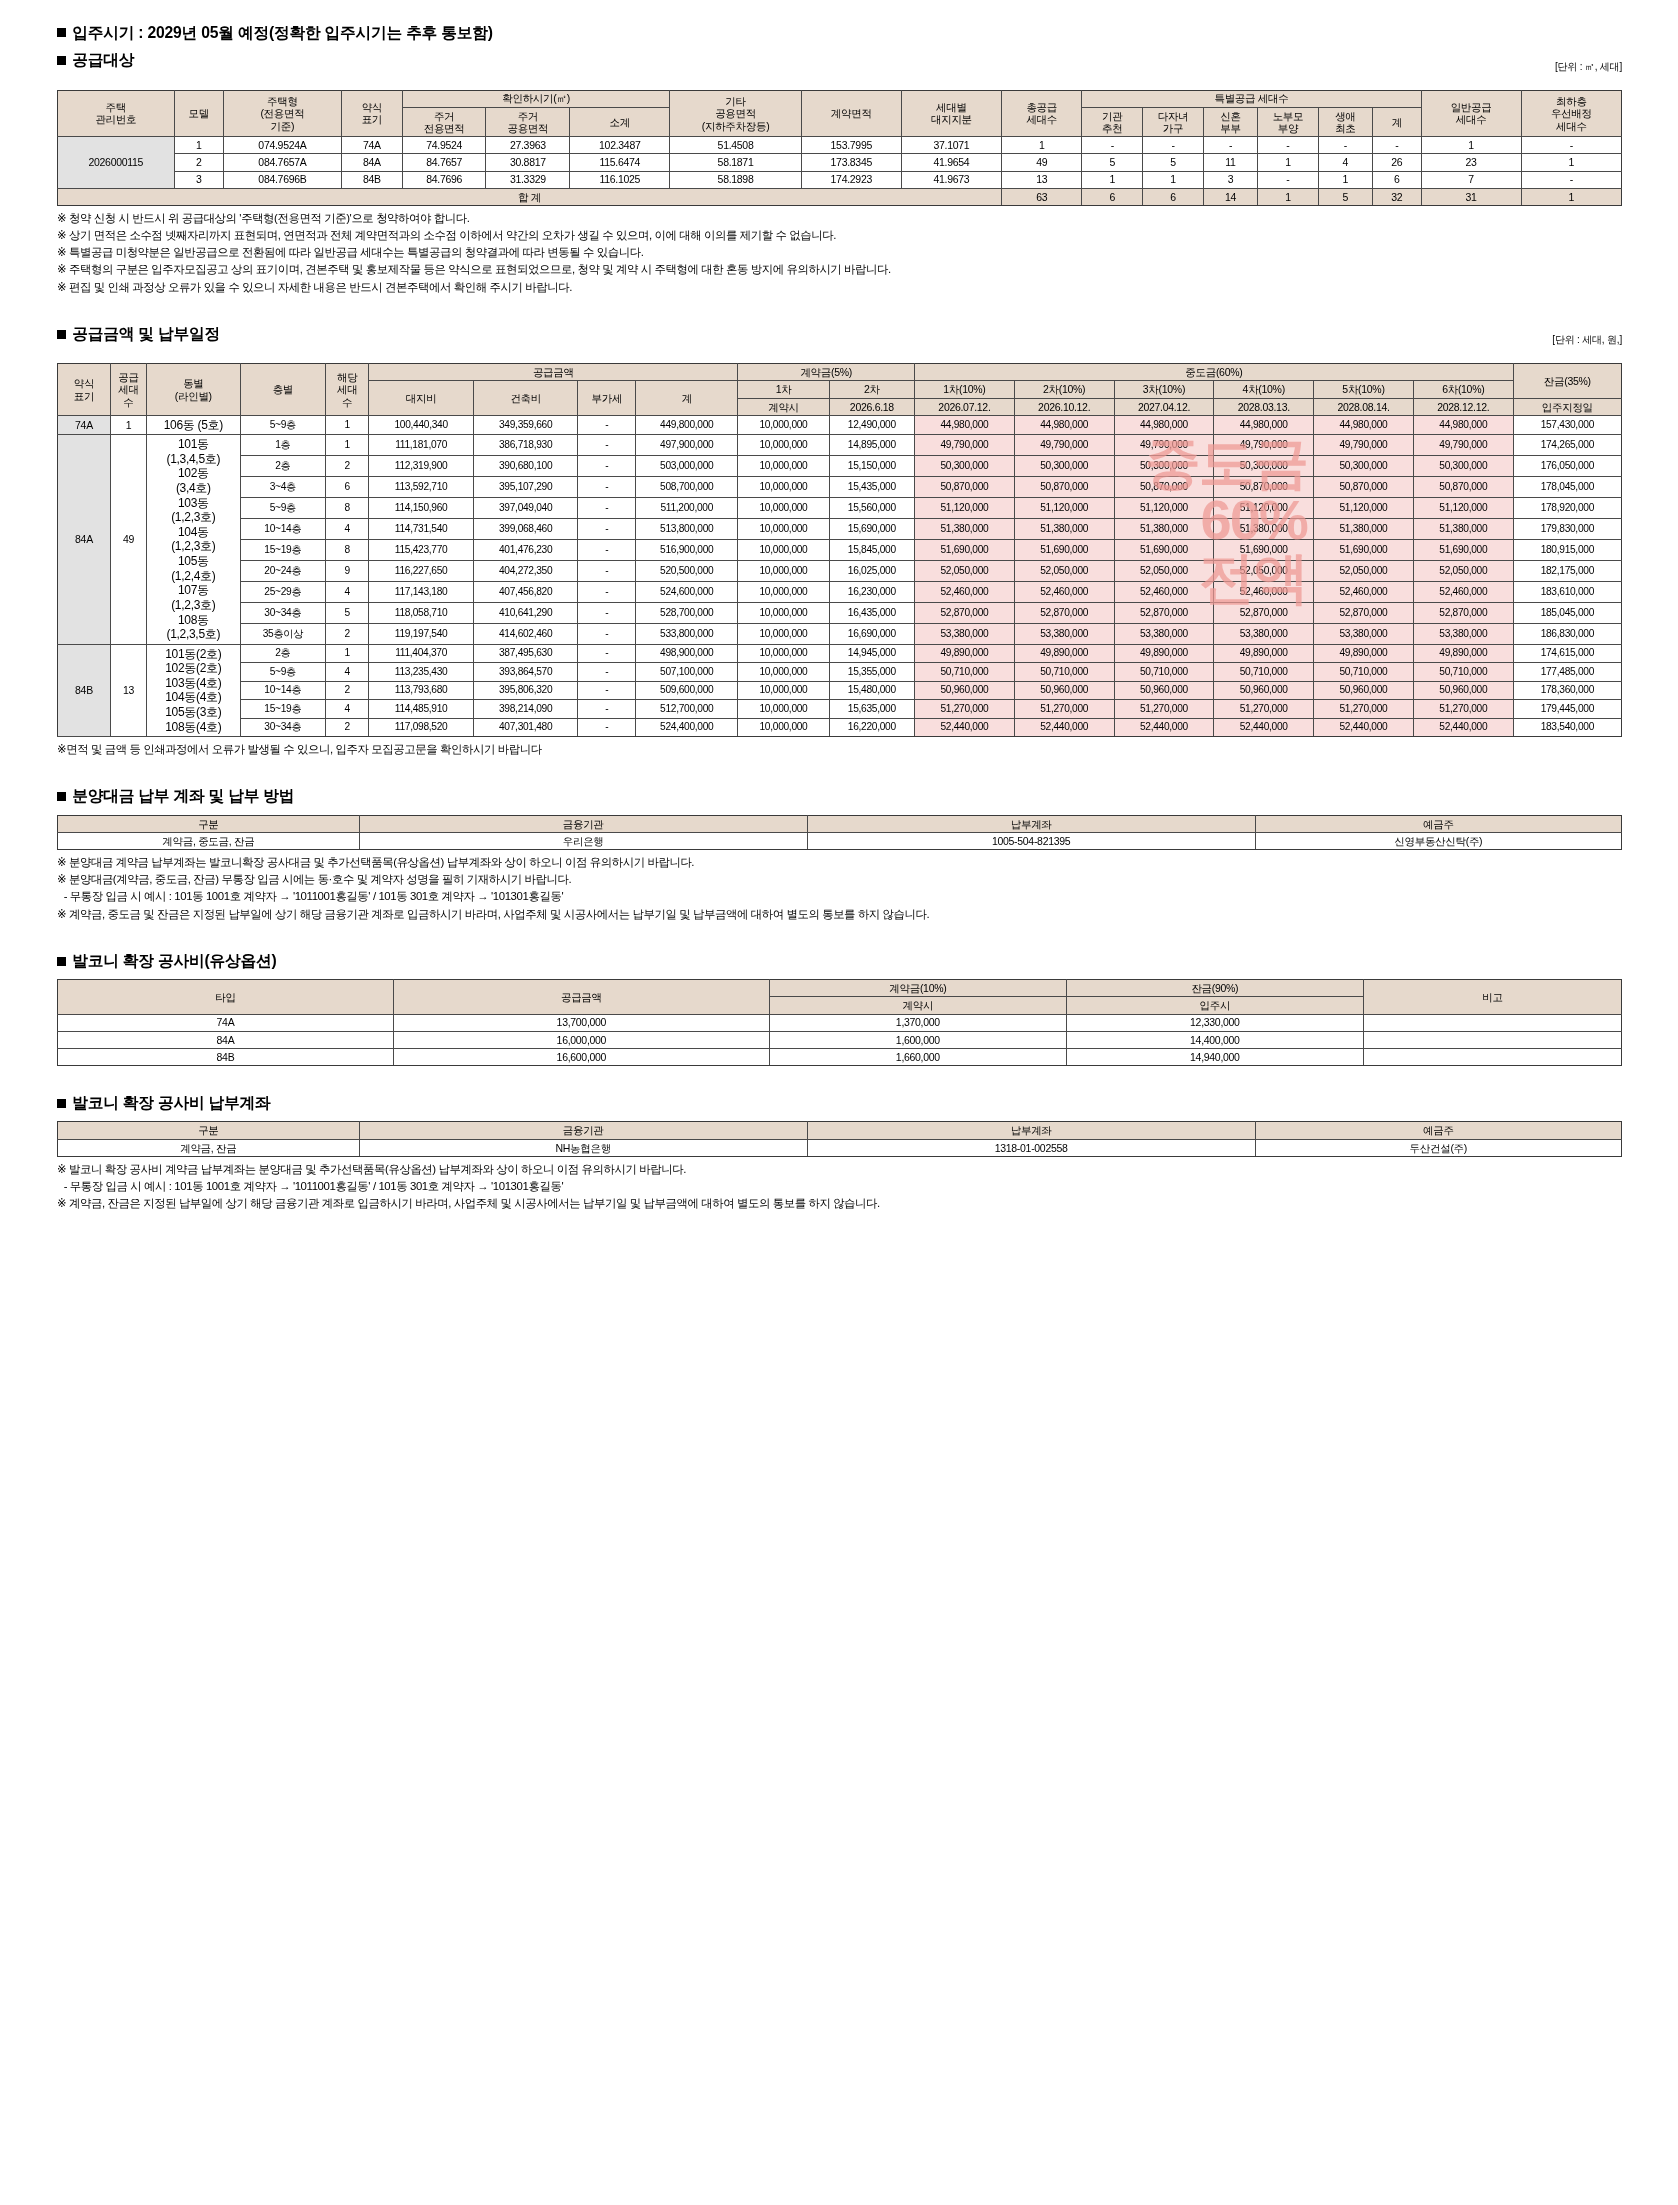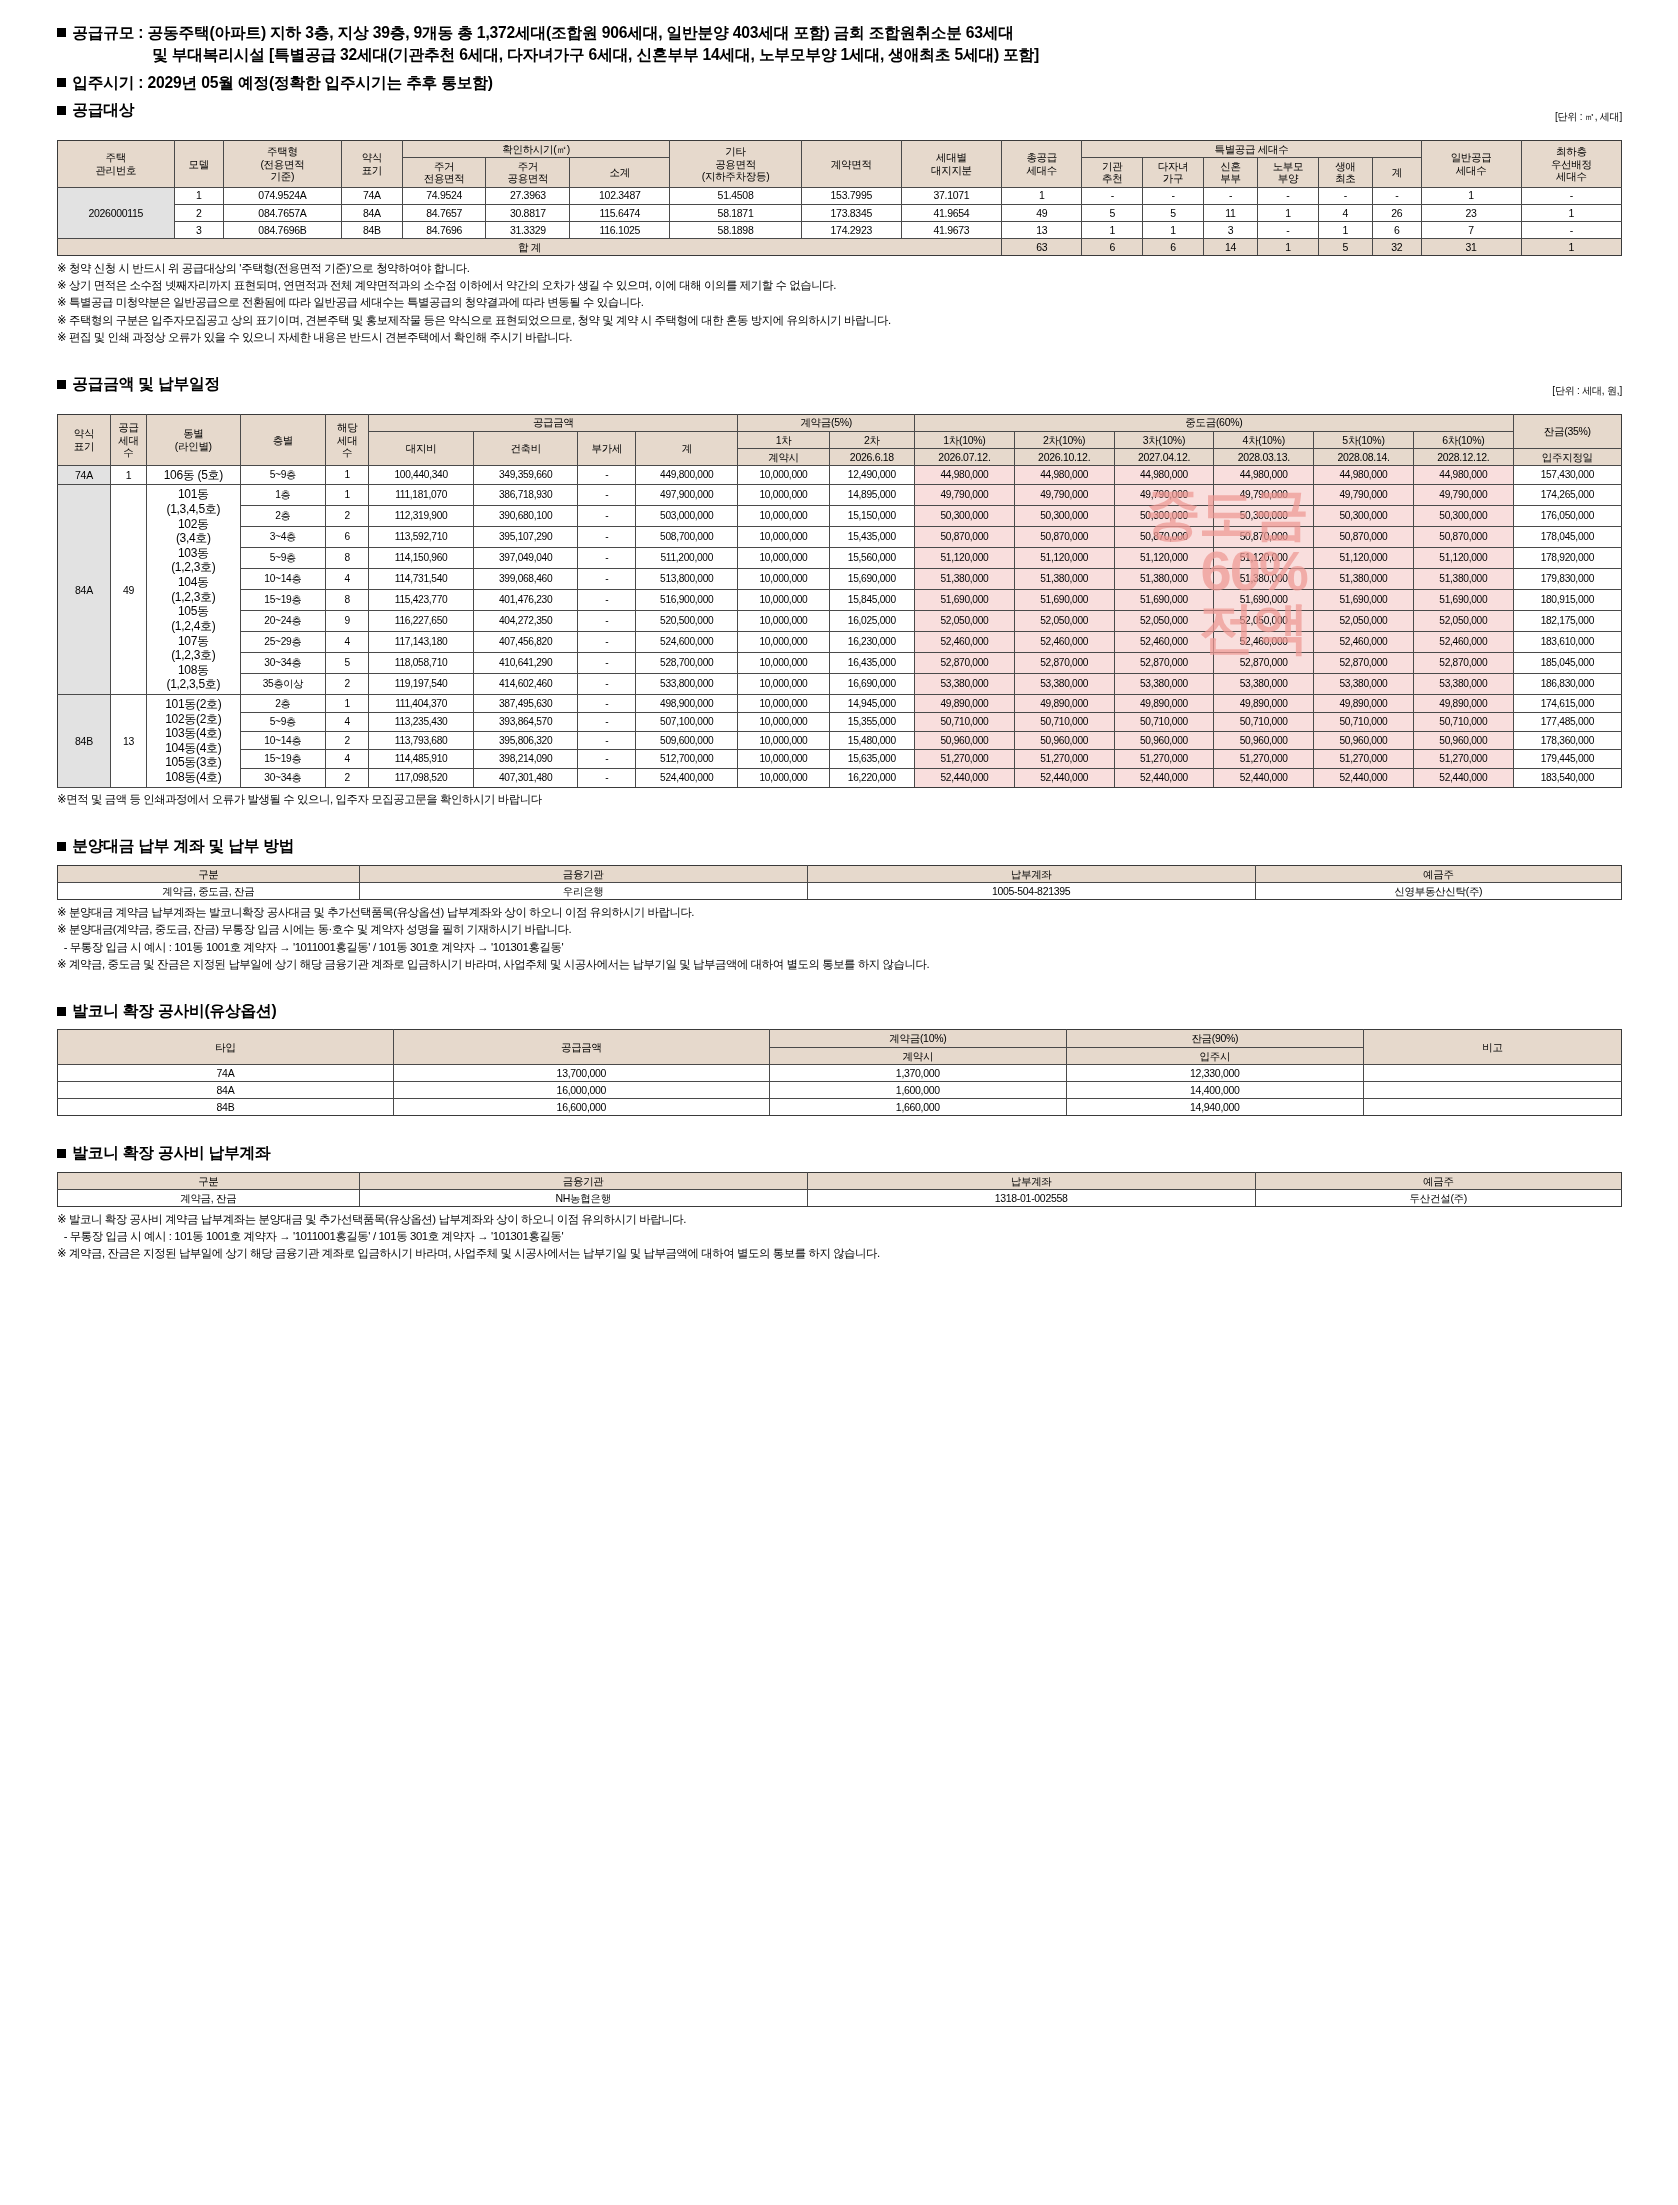--- a/index.html
+++ b/index.html
@@ -131,27 +131,20 @@
   .t3 td { background: #fff; }
 
   .t4 { width: 1327px; }
   .t4 th, .t4 td { font-size: 12.4px; padding: 4.3px 1.9px; letter-spacing: -0.3px; }
   .t4 td { background: #fff; }
 </style>
 </head>
 <body>
 
 <div>
-  <div class="bullet-line">
-    <span class="sq"></span>
-    <span class="bullet-text">
-      <span>공급규모 : 공동주택(아파트) 지하 3층, 지상 39층, 9개동 총 1,372세대(조합원 906세대, 일반분양 403세대 포함) 금회 조합원취소분 63세대</span>
-      <span class="indent">및 부대복리시설 [특별공급 32세대(기관추천 6세대, 다자녀가구 6세대, 신혼부부 14세대, 노부모부양 1세대, 생애최초 5세대) 포함]</span>
-    </span>
-  </div>
   <div class="bullet-line">
     <span class="sq"></span>
     <span class="bullet-text">입주시기 : 2029년 05월 예정(정확한 입주시기는 추후 통보함)</span>
   </div>
 </div>
 
 <div class="sec-head">
   <span class="sq"></span>
   <span>공급대상</span>
 </div>

